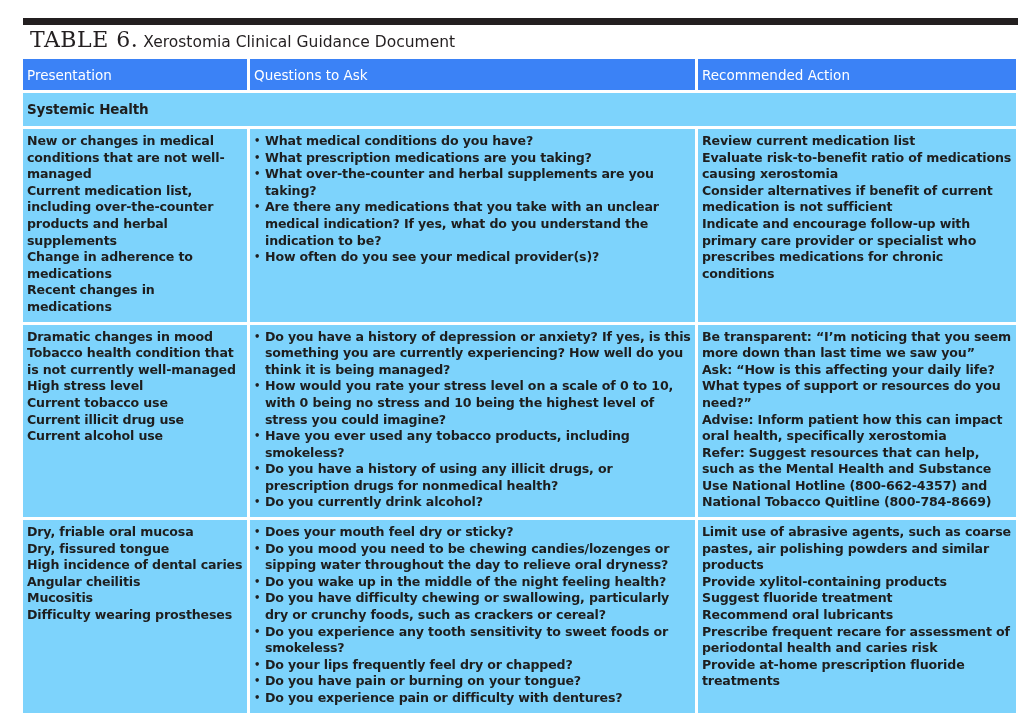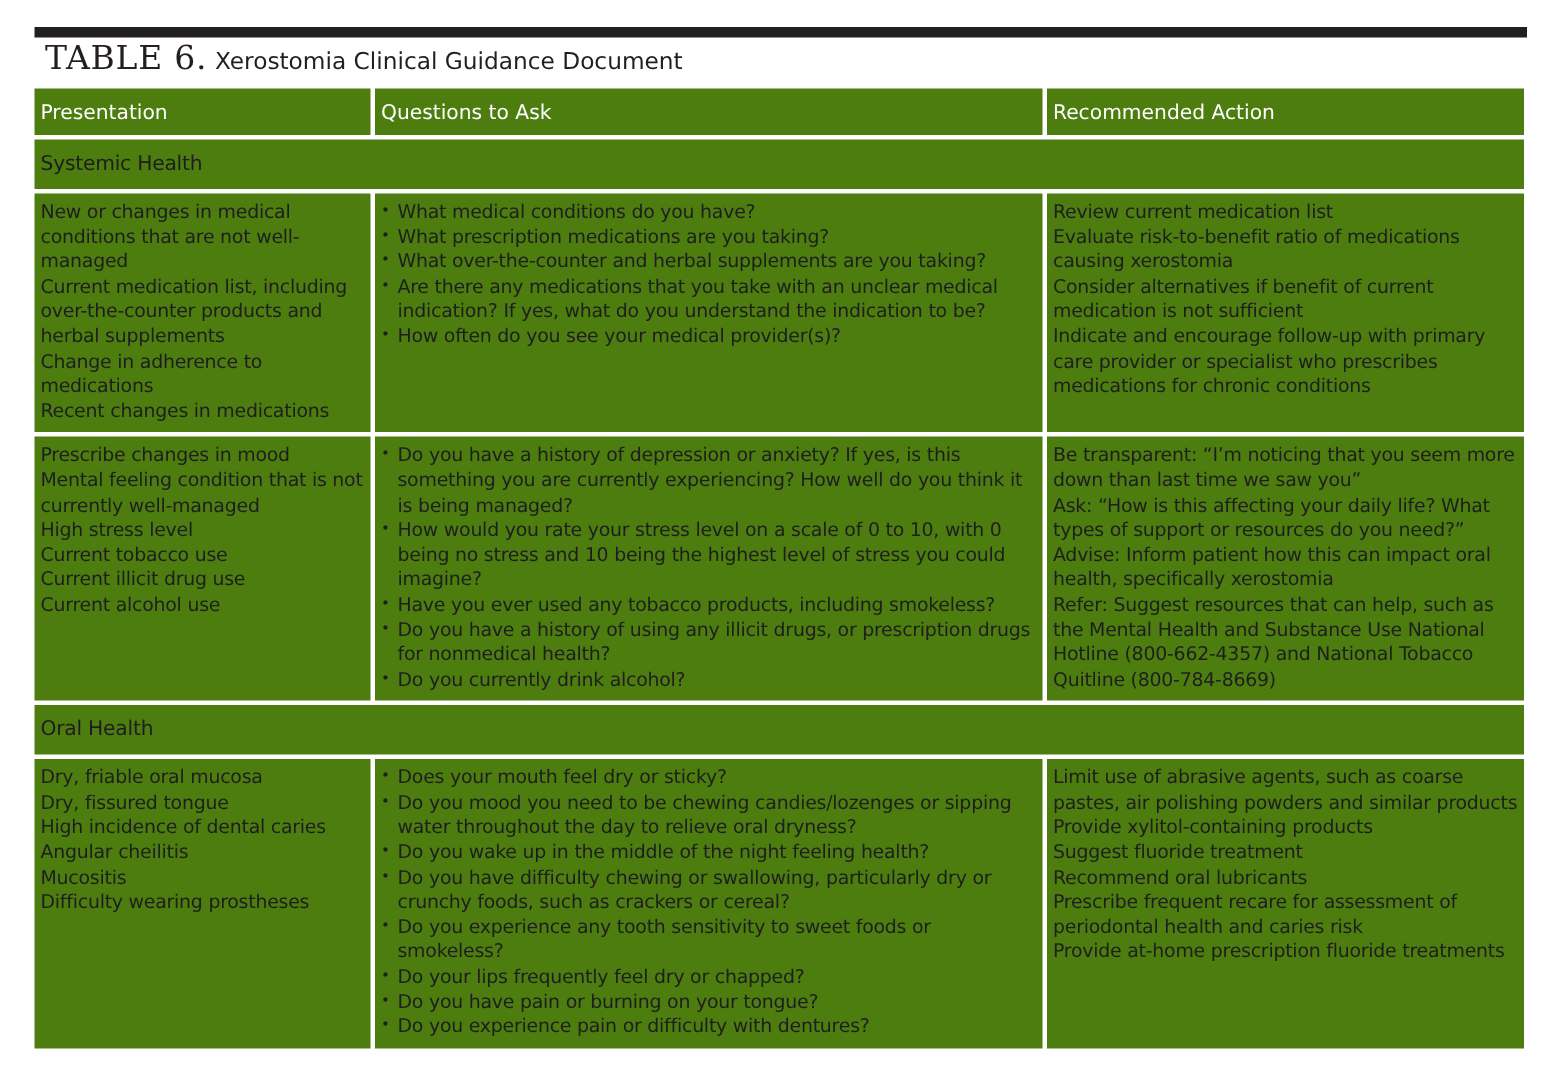--- a/index.html
+++ b/index.html
@@ -7,24 +7,24 @@
          font-family: "DejaVu Sans", sans-serif; color: #1e1e1e; }
   .top-rule { position: absolute; left: 23px; top: 18px; width: 995px; height: 7px; background: #231f20; }
   .title { position: absolute; left: 30px; top: 27px; height: 26px; white-space: nowrap; }
   .title .tnum { font-family: "DejaVu Serif", serif; font-size: 22px; letter-spacing: 0.5px; color: #231f20; }
   .title .ttext { font-family: "DejaVu Sans", sans-serif; font-size: 15.5px; color: #231f20; }
   table.guide { position: absolute; left: 23px; top: 59px; width: 993px;
                 border-collapse: separate; border-spacing: 3px 3px; margin: -3px; table-layout: fixed; }
   table.guide col.c1 { width: 224px; }
   table.guide col.c2 { width: 445px; }
   table.guide col.c3 { width: 318px; }
-  th { background: #4d7c0f; color: #ffffff; font-weight: normal; text-align: left;
+  th { background: #3b82f6; color: #ffffff; font-weight: normal; text-align: left;
        font-size: 13.5px; height: 31px; padding: 0 4px; vertical-align: middle; }
-  td { background: #4d7c0f; font-size: 12.6px; line-height: 16.6px; vertical-align: top;
-       padding: 4px 4px 6px 4px; letter-spacing: -0.15px; }
+  td { background: #7dd3fc; font-size: 12.6px; line-height: 16.6px; vertical-align: top;
+       padding: 4px 4px 6px 4px; letter-spacing: -0.15px; font-weight: bold; }
   td.section { font-size: 13.5px; height: 25px; padding: 4px 4px 4px 4px; vertical-align: middle; }
   .line { display: block; }
   ul.q { list-style: none; margin: 0; padding: 0; }
   ul.q li { position: relative; padding-left: 11px; }
   ul.q li::before { content: "\2022"; position: absolute; left: 0; top: 0; font-size: 10px; }
 </style>
 </head>
 <body>
 
 <div class="top-rule"></div>
@@ -69,45 +69,42 @@
         </td>
         <td>
           <span class="line">Review current medication list</span>
           <span class="line">Evaluate risk-to-benefit ratio of medications causing xerostomia</span>
           <span class="line">Consider alternatives if benefit of current medication is not sufficient</span>
           <span class="line">Indicate and encourage follow-up with primary care provider or specialist who prescribes medications for chronic conditions</span>
         </td>
       </tr>
       <tr>
         <td>
-          <span class="line">Prescribe changes in mood</span>
-          <span class="line">Mental feeling condition that is not currently well-managed</span>
+          <span class="line">Dramatic changes in mood</span>
+          <span class="line">Tobacco health condition that is not currently well-managed</span>
           <span class="line">High stress level</span>
           <span class="line">Current tobacco use</span>
           <span class="line">Current illicit drug use</span>
           <span class="line">Current alcohol use</span>
         </td>
         <td>
           <ul class="q">
             <li>Do you have a history of depression or anxiety? If yes, is this something you are currently experiencing? How well do you think it is being managed?</li>
             <li>How would you rate your stress level on a scale of 0 to 10, with 0 being no stress and 10 being the highest level of stress you could imagine?</li>
             <li>Have you ever used any tobacco products, including smokeless?</li>
             <li>Do you have a history of using any illicit drugs, or prescription drugs for nonmedical health?</li>
             <li>Do you currently drink alcohol?</li>
           </ul>
         </td>
         <td>
           <span class="line">Be transparent: “I’m noticing that you seem more down than last time we saw you”</span>
           <span class="line">Ask: “How is this affecting your daily life? What types of support or resources do you need?”</span>
           <span class="line">Advise: Inform patient how this can impact oral health, specifically xerostomia</span>
           <span class="line">Refer: Suggest resources that can help, such as the Mental Health and Substance Use National Hotline (800-662-4357) and National Tobacco Quitline (800-784-8669)</span>
         </td>
-      </tr>
-      <tr>
-        <td class="section" colspan="3">Oral Health</td>
       </tr>
       <tr>
         <td>
           <span class="line">Dry, friable oral mucosa</span>
           <span class="line">Dry, fissured tongue</span>
           <span class="line">High incidence of dental caries</span>
           <span class="line">Angular cheilitis</span>
           <span class="line">Mucositis</span>
           <span class="line">Difficulty wearing prostheses</span>
         </td>

